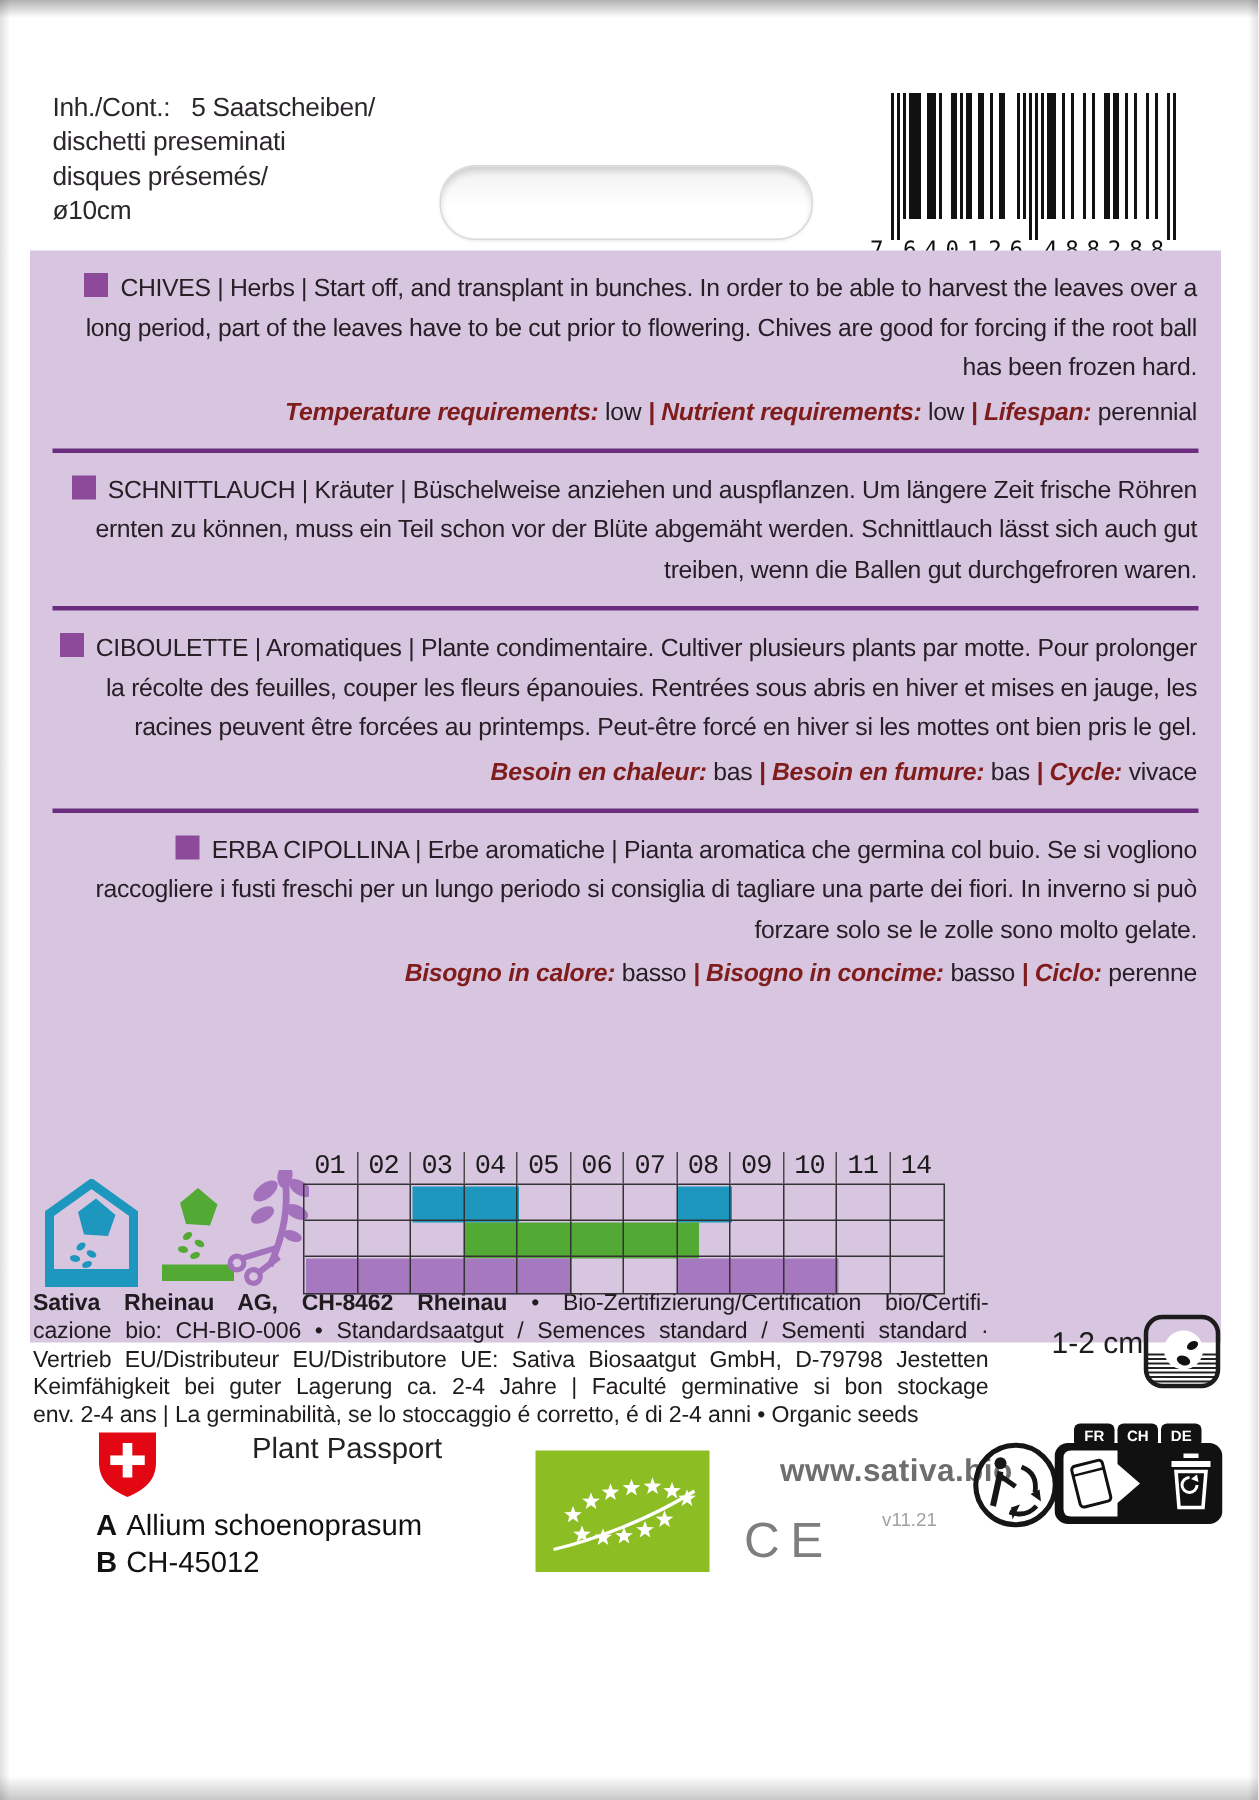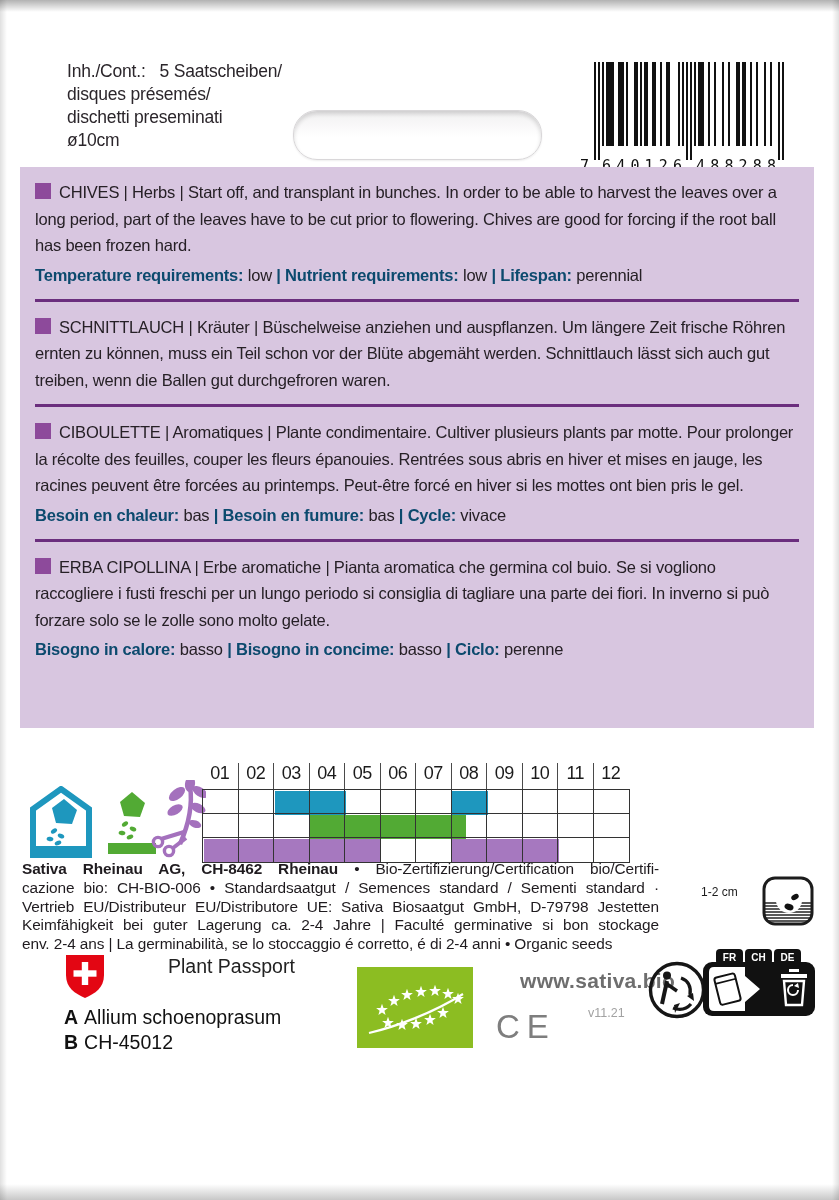--- a/index.html
+++ b/index.html
@@ -6,61 +6,61 @@
   .packet{position:relative;width:839px;height:1200px;background:#ffffff;overflow:hidden;
           font-family:"Liberation Sans",sans-serif;color:#262026;}
   .edge{position:absolute;pointer-events:none;z-index:50;}
   .edge-top{left:0;top:0;width:100%;height:12px;background:linear-gradient(rgba(0,0,0,.30),rgba(0,0,0,0));}
   .edge-bottom{left:0;bottom:0;width:100%;height:16px;background:linear-gradient(rgba(0,0,0,0),rgba(0,0,0,.22));}
   .edge-left{left:0;top:0;width:7px;height:100%;background:linear-gradient(90deg,rgba(0,0,0,.12),rgba(0,0,0,0));}
   .edge-right{right:0;top:0;width:7px;height:100%;background:linear-gradient(-90deg,rgba(0,0,0,.12),rgba(0,0,0,0));}
 
   
   #content-info{position:absolute;left:35px;top:60px;font-size:17.5px;line-height:23px;color:#2b262b;letter-spacing:-0.2px;}
-  #content-info div{white-space:pre;margin-left:32px;}
+  #content-info div{white-space:pre;}
 
   
   #euro-slot{position:absolute;left:293px;top:110px;width:247px;height:48px;border-radius:24px;
              background:linear-gradient(#f1f0f1,#ffffff 55%);border:1px solid #d9d7d9;
              box-shadow:inset 0 3px 4px rgba(0,0,0,.14), 0 1px 2px rgba(0,0,0,.07);}
 
   
   #barcode{position:absolute;left:580px;top:62px;width:206px;height:112px;}
   .bc-digit{font-family:"DejaVu Sans Mono",monospace;font-size:15px;fill:#111;}
 
   
-  #panel{position:absolute;left:20px;top:167px;width:794px;height:561px;background:#d8c6e0;}
+  #panel{position:absolute;left:20px;top:167px;width:794px;height:728px;background:#d8c6e0;text-align:right;}
   .section{padding:12px 16px 8px 15px;}
   .sec-body{margin:0;font-size:16.5px;line-height:26.5px;letter-spacing:-0.2px;}
   .bullet{display:inline-block;width:16px;height:16px;background:#8d4a9b;margin-right:8px;vertical-align:-1px;}
   .sec-stats{margin:3px 0 0;font-size:16.5px;line-height:26px;letter-spacing:-0.2px;}
-  .sec-stats b{font-weight:700;color:#0c4a6e;}
+  .sec-stats b{font-weight:700;color:#7f1d1d;font-style:italic;}
   .sep{height:3px;background:#6b2e7e;margin:3px 15px 0 15px;}
 
   
   #calendar{position:absolute;left:202px;top:763px;width:432px;height:102px;}
-  .cal-head{display:flex;height:26px;}
+  .cal-head{display:flex;height:26px;align-items:flex-end;font-family:Liberation Mono, monospace;}
   .cal-month{width:35.5px;box-sizing:border-box;text-align:center;font-size:18px;line-height:21px;color:#1b1b1b;letter-spacing:-0.5px;}
   .cal-month.bl{border-left:1.5px solid #4a4a4a;}
   .cal-seg{position:absolute;z-index:1;}
   .cal-grid{position:absolute;left:0;top:26px;display:grid;grid-template-columns:repeat(12,35.5px);grid-auto-rows:24px;border:1.5px solid #333;z-index:2;}
   .cal-cell{border-right:1px solid #333;border-bottom:1px solid #333;box-sizing:border-box;}
   .cal-cell.last-c{border-right:none;}
   .cal-cell.last-r{border-bottom:none;}
 
   
   .legend-icon{position:absolute;}
 
   
   #distributor{position:absolute;left:22px;top:860px;width:637px;font-size:15.4px;line-height:18.8px;color:#1f1b1f;letter-spacing:-0.1px;}
   .dist-line b{font-weight:700;}
   .just{text-align:justify;text-align-last:justify;}
 
   
-  #sow-depth-label{position:absolute;left:701px;top:885px;font-size:12px;color:#1c1c1c;}
+  #sow-depth-label{position:absolute;left:701px;top:885px;font-size:20px;color:#1c1c1c;}
   #sow-depth-icon{position:absolute;left:762px;top:876px;}
 
   
   #swiss-shield{position:absolute;left:64px;top:953px;}
   #pp-title{position:absolute;left:168px;top:955px;font-size:19.5px;color:#222;text-align:center;}
   #pp-a{position:absolute;left:64px;top:1006px;font-size:19.5px;color:#111;}
   #pp-b{position:absolute;left:64px;top:1031px;font-size:19.5px;color:#111;}
   #pp-a b,#pp-b b{font-weight:700;margin-right:6px;}
 
   
@@ -79,22 +79,22 @@
 
 <div class="packet">
 
   <div class="edge edge-top"></div>
   <div class="edge edge-bottom"></div>
   <div class="edge edge-left"></div>
   <div class="edge edge-right"></div>
 
   <div id="content-info">
     <div>Inh./Cont.:   5 Saatscheiben/</div>
+    <div>dischetti preseminati</div>
     <div>disques présemés/</div>
-    <div>dischetti preseminati</div>
     <div>ø10cm</div>
   </div>
 
   <div id="euro-slot"></div>
 
   <div id="barcode">
     <svg width="206" height="112" viewBox="0 0 206 112">
       <g id="bars-g">
           <rect x="14" y="0" width="2" height="98" fill="#111"></rect>
           <rect x="18" y="0" width="2" height="98" fill="#111"></rect>
@@ -204,21 +204,21 @@
         <div class="cal-month bl">02</div>
         <div class="cal-month bl">03</div>
         <div class="cal-month bl">04</div>
         <div class="cal-month bl">05</div>
         <div class="cal-month bl">06</div>
         <div class="cal-month bl">07</div>
         <div class="cal-month bl">08</div>
         <div class="cal-month bl">09</div>
         <div class="cal-month bl">10</div>
         <div class="cal-month bl">11</div>
-        <div class="cal-month bl">12</div>
+        <div class="cal-month bl">14</div>
       </div>
       <div class="cal-seg" style="left: 72.5px; top: 27.5px; width: 71px; height: 24px; background: rgb(30, 151, 190);"></div>
       <div class="cal-seg" style="left: 250px; top: 27.5px; width: 35.5px; height: 24px; background: rgb(30, 151, 190);"></div>
       <div class="cal-seg" style="left: 108px; top: 51.5px; width: 156.2px; height: 24px; background: rgb(82, 170, 52);"></div>
       <div class="cal-seg" style="left: 1.5px; top: 75.5px; width: 177.5px; height: 24px; background: rgb(166, 120, 191);"></div>
       <div class="cal-seg" style="left: 250px; top: 75.5px; width: 106.5px; height: 24px; background: rgb(166, 120, 191);"></div>
       <div class="cal-grid">
         <div class="cal-cell"></div>
         <div class="cal-cell"></div>
         <div class="cal-cell"></div>

